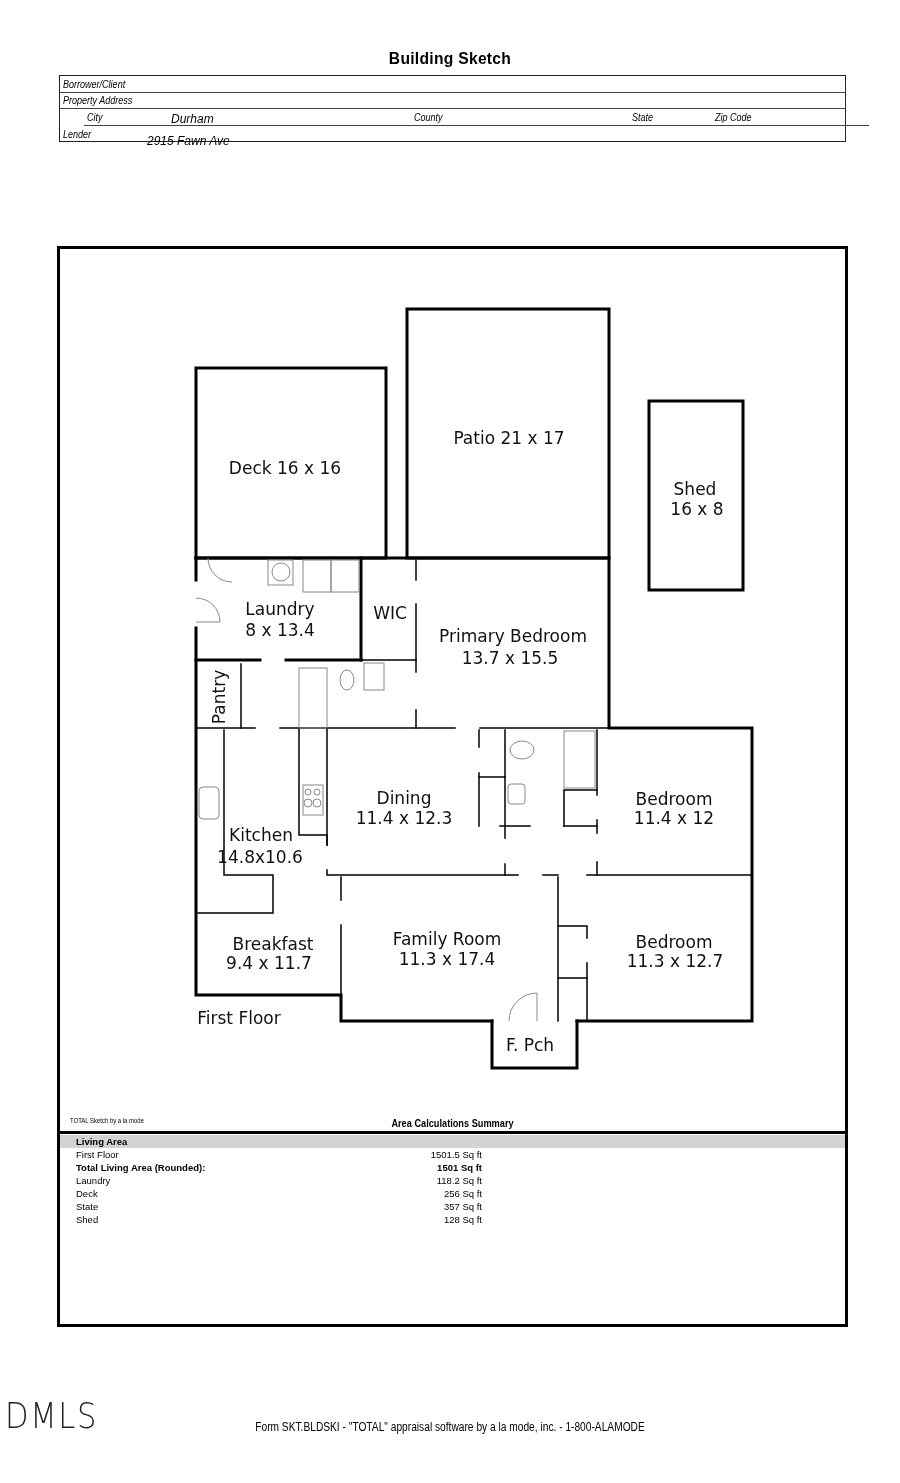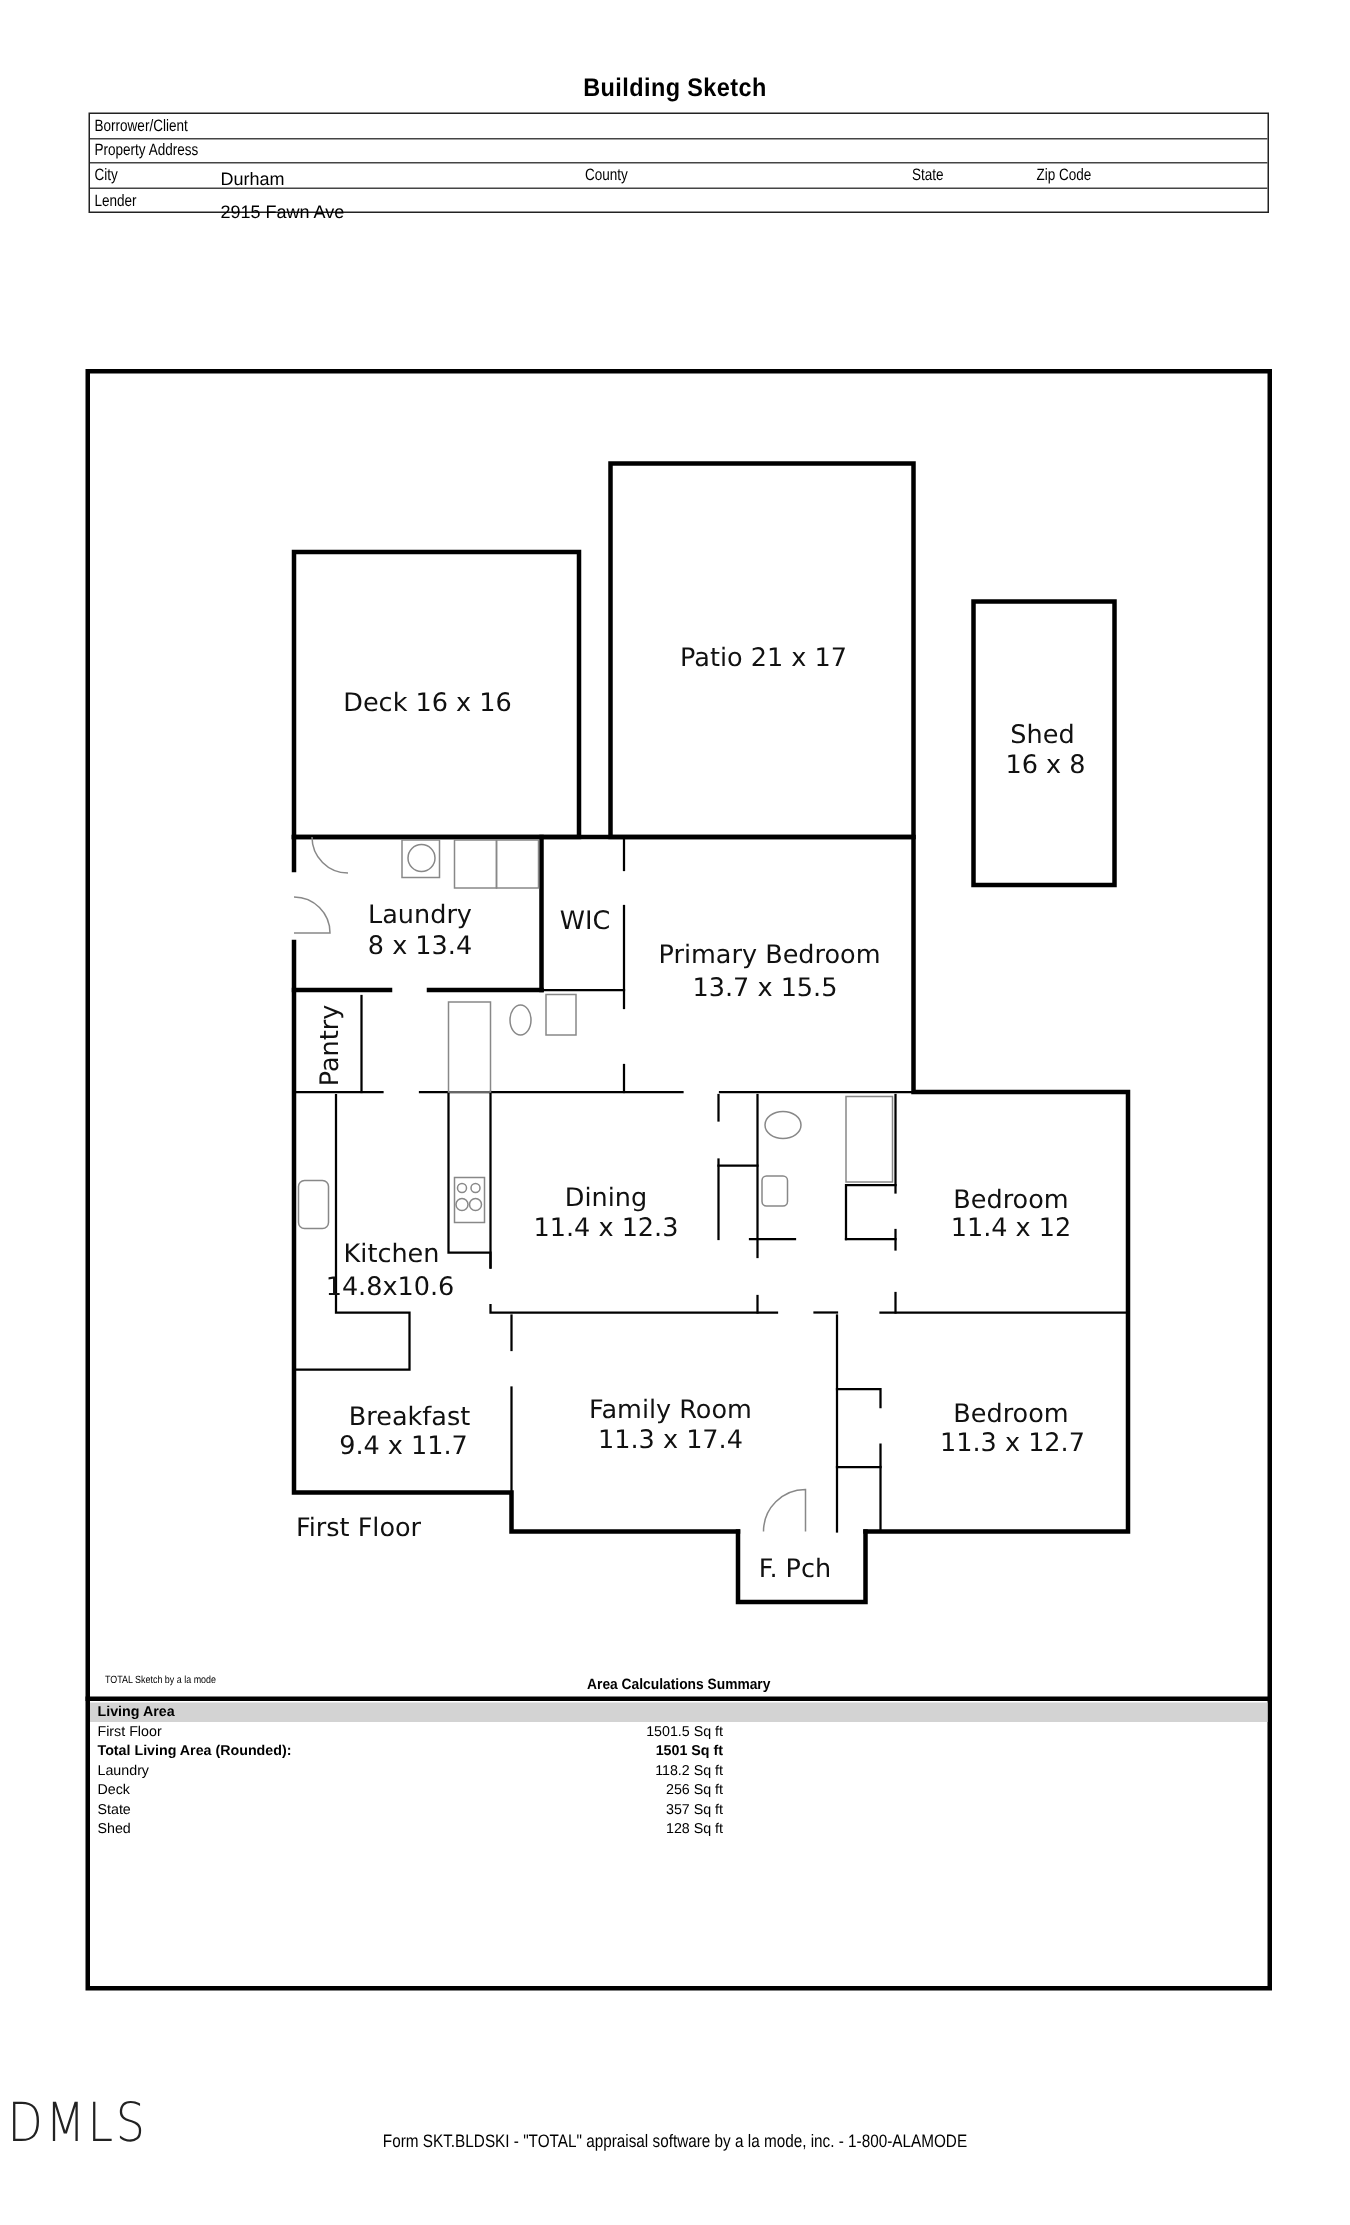--- a/index.html
+++ b/index.html
@@ -1,52 +1,52 @@
 <!DOCTYPE html>
 <html><head>
 <meta charset="utf-8">
 <style>
   html, body { margin:0; padding:0; background:#fff; }
   body { width:900px; height:1483px; position:relative; overflow:hidden; font-family:"Liberation Sans", sans-serif; color:#000; }
   .title { position:absolute; left:0; width:900px; top:49px; text-align:center; font-weight:bold; font-size:17px; letter-spacing:0.3px; transform:scaleX(0.92); }
-  .info { position:absolute; left:59px; top:75px; width:787px; height:67px; border:1px solid #222; box-sizing:border-box; }
+  .info { position:absolute; left:59px; top:75px; width:787px; height:67px; border:1px solid #222; box-sizing:border-box;font-style:italic; }
   .info .row { position:absolute; left:0; width:100%; height:16px; border-bottom:1px solid #444; font-size:11px; }
   .info .row:last-child { border-bottom:none; }
   .info .lbl { position:absolute; left:3px; top:2px; font-size:11px; transform:scaleX(0.82); transform-origin:left; white-space:nowrap; }
   .info .val { position:absolute; top:3px; font-size:12px; white-space:nowrap; }
   .sketch { position:absolute; left:57px; top:246px; width:791px; height:1081px; border:3px solid #000; box-sizing:border-box; }
   svg.plan { position:absolute; left:0; top:0; }
   .lbl-room { font-family:"DejaVu Sans", sans-serif; font-size:17px; fill:#111; }
   .summary-head { position:absolute; left:57px; top:1116px; width:791px; }
   .sum-small { position:absolute; left:13px; top:1px; font-size:7px; transform:scaleX(0.85); transform-origin:left; white-space:nowrap; }
   .sum-title { position:absolute; left:0; width:791px; text-align:center; top:1; font-size:10px; font-weight:bold; transform:scaleX(0.92); }
   .sum-table { position:absolute; left:60px; top:1135px; width:785px; font-size:9.5px; }
   .sum-row { position:relative; height:13px; line-height:13px; }
   .sum-row.section { background:#d3d3d3; font-weight:bold; }
-  .sum-row .k { position:absolute; left:5px; }
+  .sum-row .k { position:absolute; left:16px; }
   .sum-row .v { position:absolute; left:342px; width:80px; text-align:right; white-space:nowrap; }
   .sum-row.bold { font-weight:bold; }
   .divider { position:absolute; left:57px; top:1131px; width:791px; height:3px; background:#000; }
   .dmls { position:absolute; left:5px; top:1395px; font-size:36px; font-weight:100; letter-spacing:2px; color:#222; font-family:"DejaVu Sans", sans-serif; transform:scaleX(0.85); transform-origin:left; -webkit-text-stroke:0; }
   .footer { position:absolute; left:0; width:900px; top:1420px; text-align:center; font-size:12px; transform:scaleX(0.85); }
 </style>
 </head>
 <body>
 
 <div class="title">Building Sketch</div>
 
 <div class="info">
   <div class="row" style="top:0;">
     <span class="lbl">Borrower/Client</span>
   </div>
   <div class="row" style="top:16px;">
     <span class="lbl">Property Address</span>
     <span class="val" style="left:87px;margin-top:39px;">2915 Fawn Ave</span>
   </div>
-  <div class="row" style="top:33px;">
+  <div class="row" style="top:33px;margin-left:24px;">
     <span class="lbl">City</span>
     <span class="val" style="left:87px;">Durham</span>
     <span class="lbl" style="left:330px;">County</span>
     <span class="lbl" style="left:548px;">State</span>
     <span class="lbl" style="left:631px;">Zip Code</span>
   </div>
   <div class="row" style="top:50px; border-bottom:none;">
     <span class="lbl">Lender</span>
   </div>
 </div>

